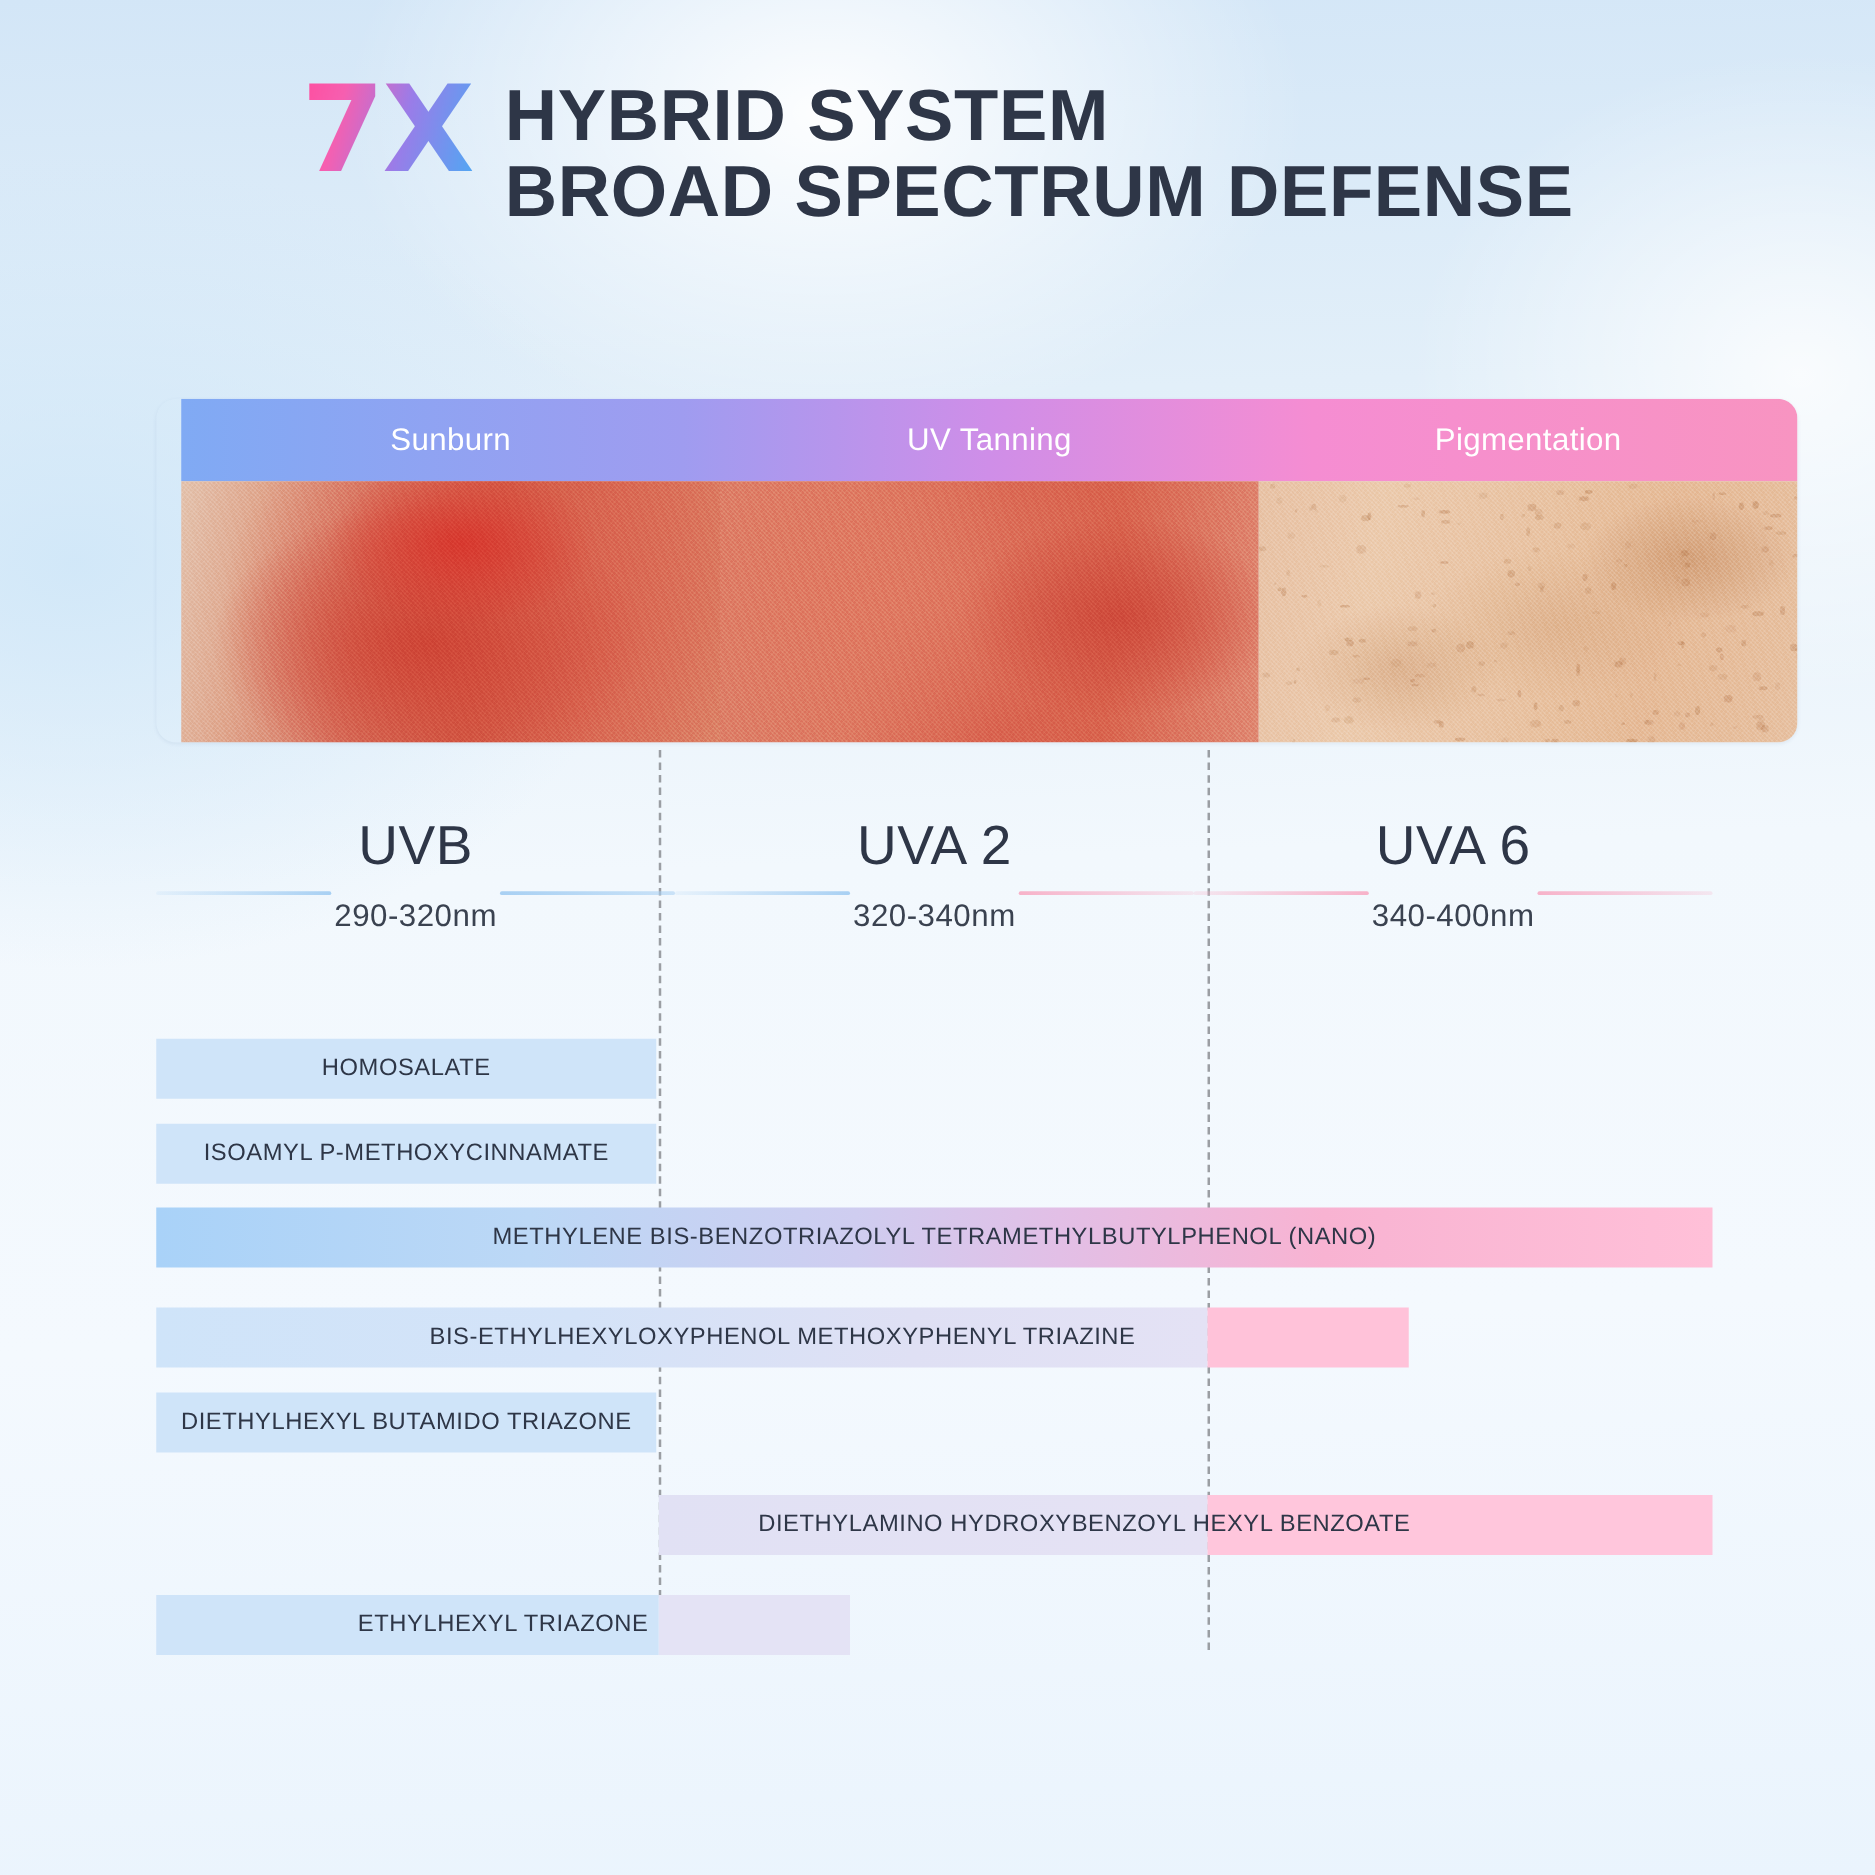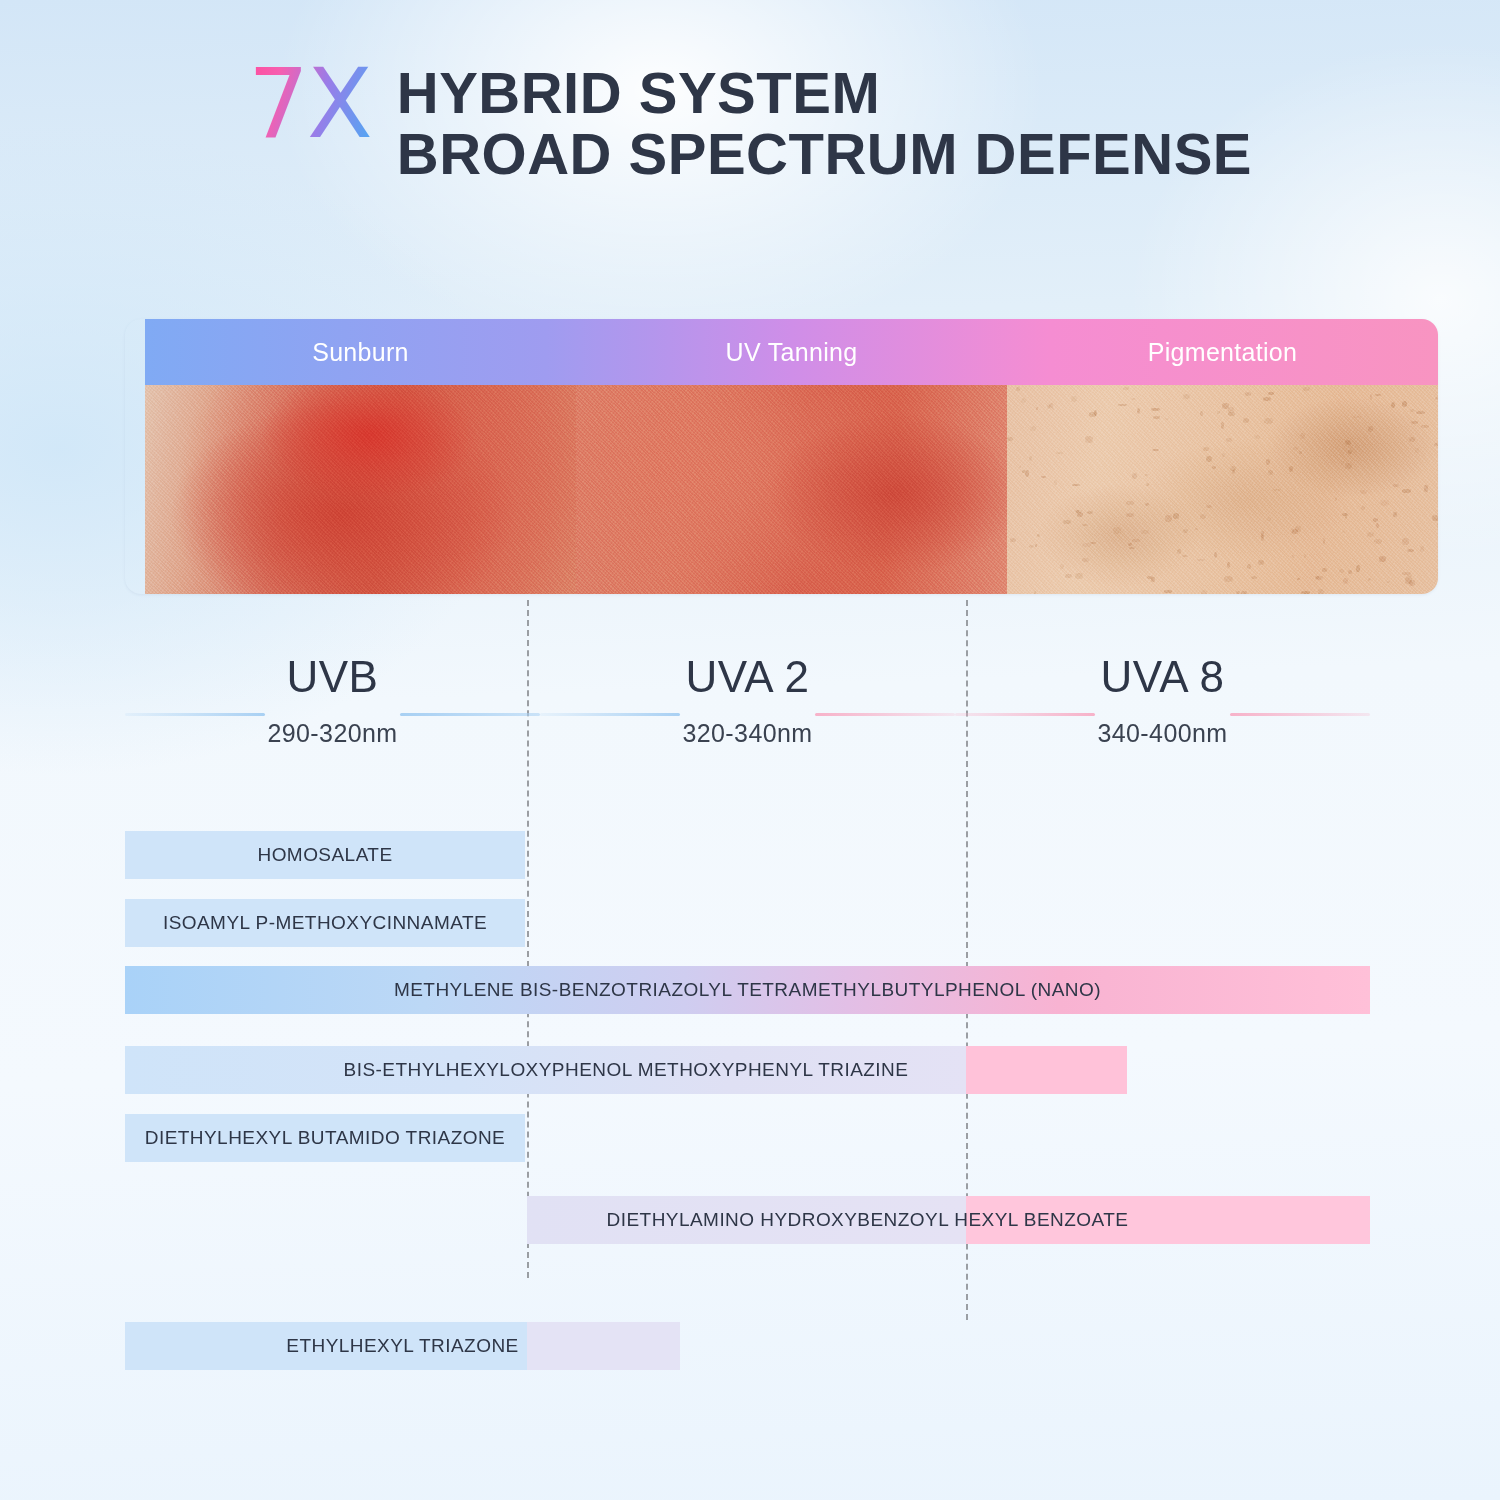--- a/index.html
+++ b/index.html
@@ -19,21 +19,21 @@
   }
   #page{position:absolute;inset:0;}
 
   
   .title-wrap{
     position:absolute;left:0;right:0;top:62px;
     display:flex;justify-content:center;align-items:flex-start;
   }
   .title-inner{display:flex;align-items:flex-start;gap:26px;}
   .seven-x{
-    font-size:96px;line-height:0.96;font-weight:400;letter-spacing:-2px;
+    font-size:96px;line-height:0.96;font-weight:700;letter-spacing:-2px;
     background:linear-gradient(105deg,#ff4d9e 0%,#f65fb0 24%,#9a7ce8 58%,#4fa8f3 100%);
     -webkit-background-clip:text;background-clip:text;color:transparent;
     font-family:"DejaVu Sans", sans-serif;
     transform:translateY(-4px);
   }
   .title-lines{color:#2e3647;font-size:58px;line-height:1.06;letter-spacing:0.5px;font-weight:700;}
   .title-lines div{white-space:nowrap;}
 
   
   .card{
@@ -350,21 +350,21 @@
     </div>
     <div class="uvcol" id="uvcol-1">
       <div class="uv-line left ln-blue"></div>
       <div class="uv-line right ln-pink-r"></div>
       <div class="uv-name">UVA 2</div>
       <div class="uv-range">320-340nm</div>
     </div>
     <div class="uvcol" id="uvcol-2">
       <div class="uv-line left ln-pink"></div>
       <div class="uv-line right ln-pink-r"></div>
-      <div class="uv-name">UVA 8</div>
+      <div class="uv-name">UVA 6</div>
       <div class="uv-range">340-400nm</div>
     </div>
   </div>
 
   <div id="bars">
       <div class="bar g-blue" style="left: 125px; width: 400px; top: 899px;">
         <div class="lbl">ISOAMYL P-METHOXYCINNAMATE</div>
       </div>
       <div class="bar g-blue" style="left: 125px; width: 400px; top: 831px;">
         <div class="lbl">HOMOSALATE</div>
@@ -378,20 +378,20 @@
       <div class="bar" style="left: 125px; width: 1002px; top: 1046px;">
         <div class="seg g-blue2lav" style="left: 0px; width: 841px;"></div>
         <div class="seg g-pink" style="left: 841px; width: 161px;"></div>
         <div class="lbl">BIS-ETHYLHEXYLOXYPHENOL METHOXYPHENYL TRIAZINE</div>
       </div>
       <div class="bar" style="left: 527px; width: 681px; top: 1196px;">
         <div class="seg g-lav2pink" style="left: 0px; width: 439px;"></div>
         <div class="seg g-pink-soft" style="left: 439px; width: 404px;"></div>
         <div class="lbl">DIETHYLAMINO HYDROXYBENZOYL HEXYL BENZOATE</div>
       </div>
-      <div class="bar" style="left: 125px; width: 555px; top: 1276px; margin-top: 46px;">
+      <div class="bar" style="left: 125px; width: 555px; top: 1276px;">
         <div class="seg g-blue" style="left: 0px; width: 402px;"></div>
         <div class="seg g-lav" style="left: 402px; width: 153px;"></div>
         <div class="lbl">ETHYLHEXYL TRIAZONE</div>
       </div>
     </div>
 
 </div>
 
 </body></html>

